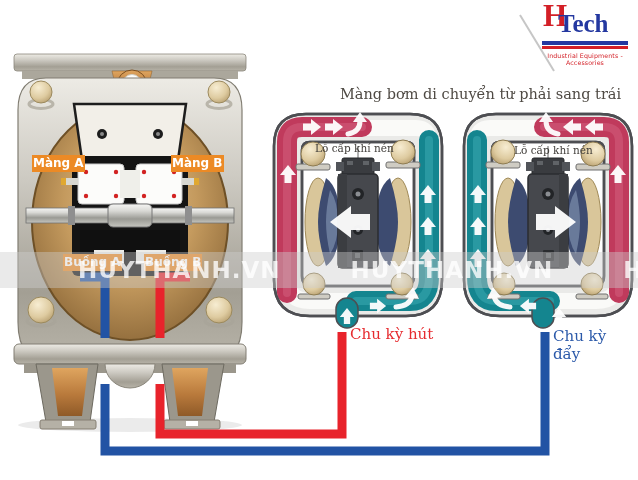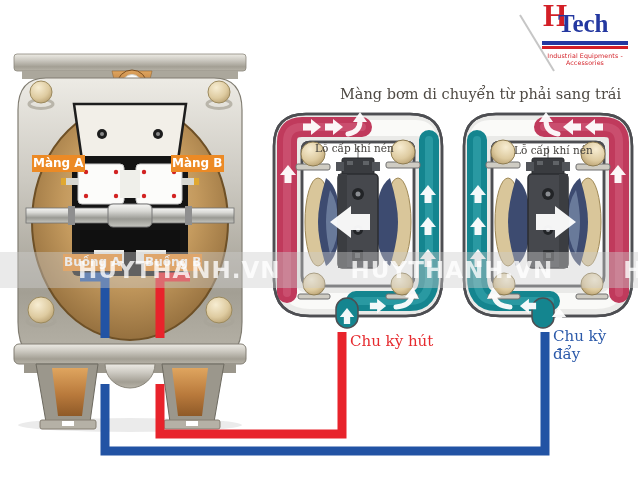--- a/index.html
+++ b/index.html
@@ -22,21 +22,21 @@
   #logo-bar-red{left:26px;top:45.5px;width:86px;height:3px;background:#D31F26;}
   #logo-tagline{left:24px;top:52px;width:90px;text-align:center;font-size:6.3px;
           color:#D31F26;letter-spacing:.1px;}
 
   
   .ital{font-family:"DejaVu Serif",serif;}
   #subtitle{left:340px;top:86px;font-size:14.5px;color:#4F4A44;}
   .air-label{font-size:10.5px;color:#3F3C38;width:90px;}
   #air-label-1{left:315px;top:142px;}
   #air-label-2{left:514px;top:144px;}
-  #caption-suction{left:350px;top:332px;font-size:15px;color:#E62B2F;}
+  #caption-suction{left:350px;top:325px;font-size:15px;color:#E62B2F;}
   #caption-discharge{left:553px;top:327px;font-size:15px;color:#2B59A9;}
 
   
   #pump{left:10px;top:52px;width:240px;height:380px;}
   .tag{position:absolute;background:#EC8A25;color:#fff;font-weight:bold;font-size:12px;
        padding:1px 1px;line-height:15px;white-space:nowrap;}
   #tag-mang-a{left:32px;top:155px;}
   #tag-mang-b{left:171px;top:155px;}
   #tag-buong-a{left:63px;top:254px;}
   #tag-buong-b{left:144px;top:254px;}

